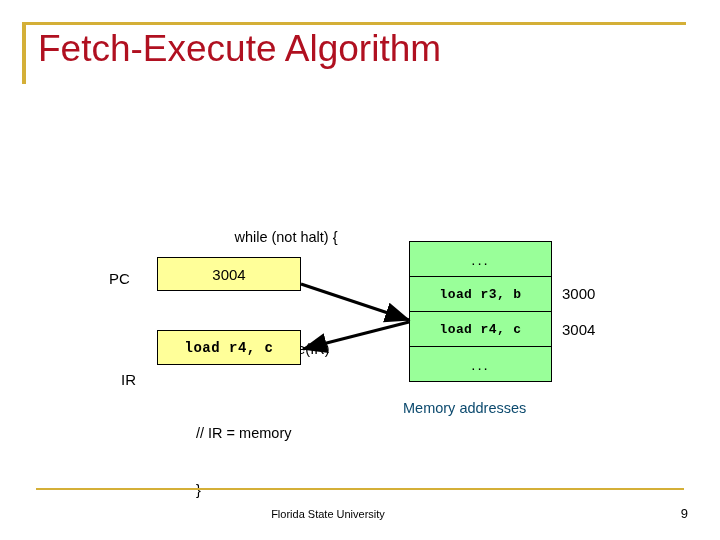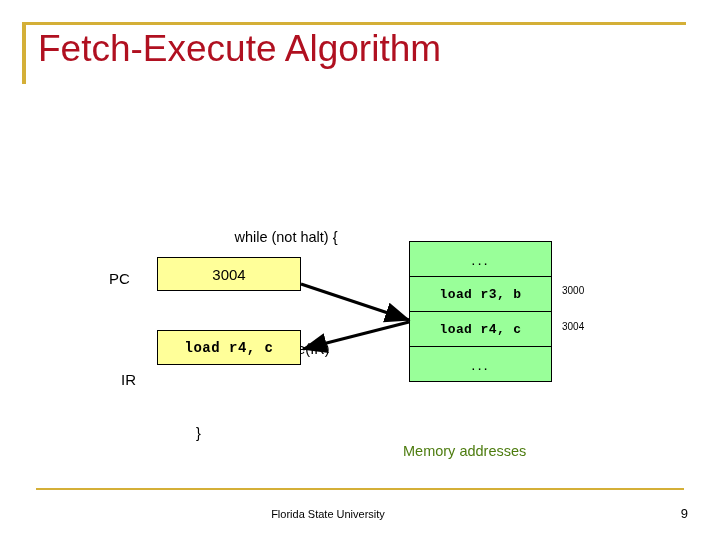--- a/index.html
+++ b/index.html
@@ -123,34 +123,33 @@
     font-family: "Liberation Sans", sans-serif;
     font-size: 15px;
     letter-spacing: 2px;
     color: #000000;
   }
 
   
   .addr {
     position: absolute;
     left: 562px;
-    font-size: 10px;
+    font-size: 15px;
     color: #000000;
   }
   #addr-0 { top: 285px; }
   #addr-1 { top: 321px; }
 
   #memory-caption {
     position: absolute;
     left: 403px;
     top: 400px;
     font-size: 14.5px;
-    color: #4d7c0f;
+    color: #0c4a6e;
     white-space: nowrap;
-    margin-top: 43px;
   }
 
   
   #arrows {
     position: absolute;
     left: 0; top: 0;
     width: 720px; height: 540px;
     pointer-events: none;
   }
 
@@ -199,20 +198,21 @@
 <div class="code-text" id="code-mid">
   <div>// execute(IR)</div>
 </div>
 
 <div class="reg-label" id="ir-label">IR</div>
 <div class="reg-box" id="ir-box">
   <span id="ir-value">load r4, c</span>
 </div>
 
 <div class="code-text" id="code-bot">
+  <div>// IR = memory</div>
   <div>}</div>
 </div>
 
 <div id="memory-table">
   <div class="mem-row">
     <span class="dots">...</span>
   </div>
   <div class="mem-row">
     <span class="mono">load r3, b</span>
   </div>

